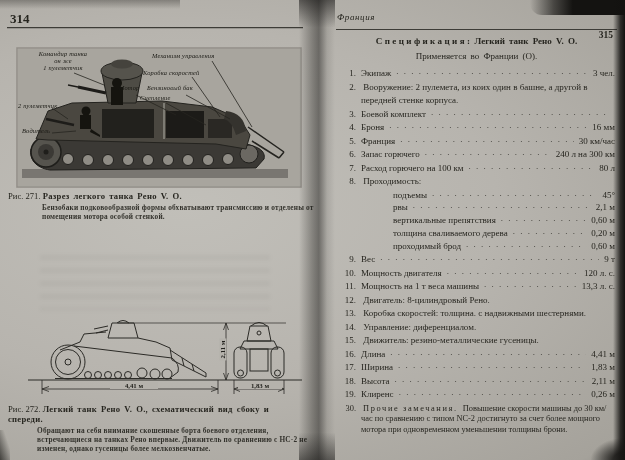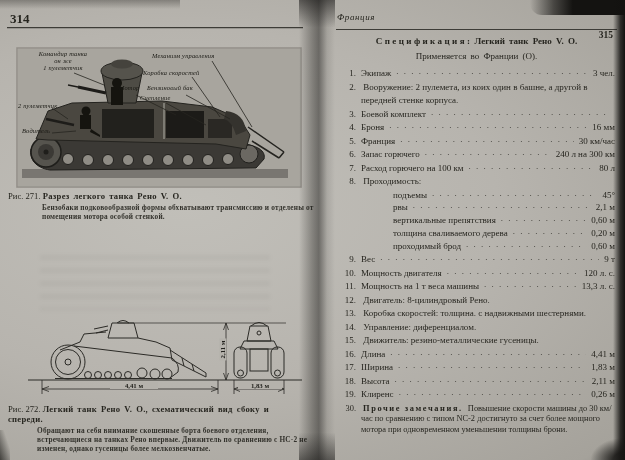--- a/index.html
+++ b/index.html
@@ -77,21 +77,21 @@
   .spec-line { display:flex; align-items:baseline; line-height:13.5px; }
   .num { flex:none; width:18px; text-align:right; margin-right:5px; }
   .lbl { flex:none; white-space:nowrap; }
   .dots { flex:1; min-width:6px; overflow:hidden; position:relative; margin:0 3px; align-self:stretch; }
   .dots::before { content:". . . . . . . . . . . . . . . . . . . . . . . . . . . . . . . . . . . . . . . . ";
     position:absolute; left:2px; bottom:2px; white-space:nowrap; letter-spacing:1.5px; color:#2e2d27; }
   .val { flex:none; margin-left:2px; white-space:nowrap; }
   .text-row { padding-left:23px; text-indent:-23px; line-height:13.5px; }
   .text-row .num { display:inline-block; text-indent:0; }
   .sub-line { display:flex; align-items:flex-end; padding-left:55px; line-height:12.9px; }
-  .spaced-label { font-weight:bold; letter-spacing:1.6px; margin-right:3px; }
+  .spaced-label { font-weight:normal; letter-spacing:1.6px; margin-right:3px; }
   .small-row { font-size:8.4px; line-height:10.8px; margin-top:2px; }
 </style>
 </head>
 <body>
 
 <div class="spread">
 
   <div class="lp-header">
     <span class="lp-num">314</span>
   </div>

